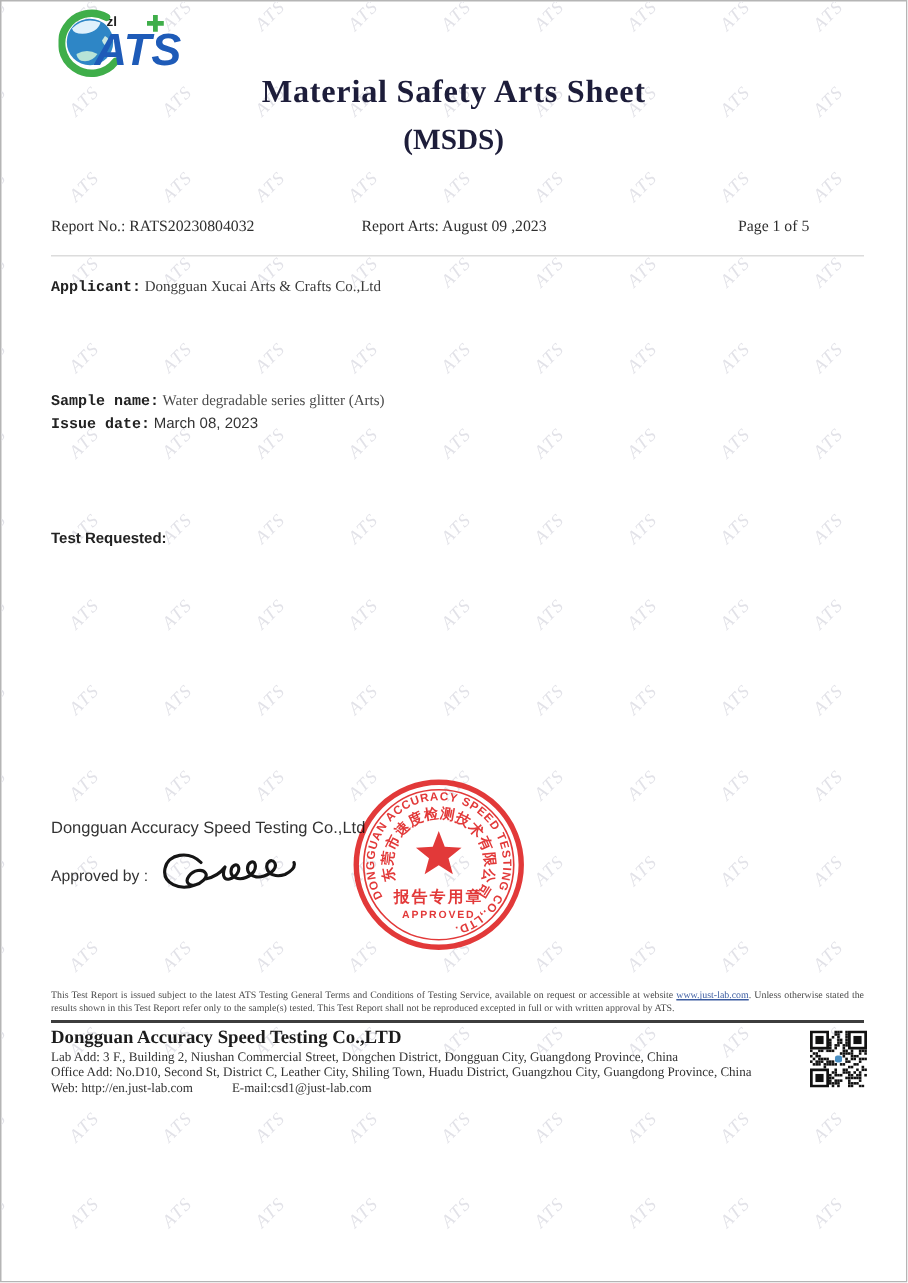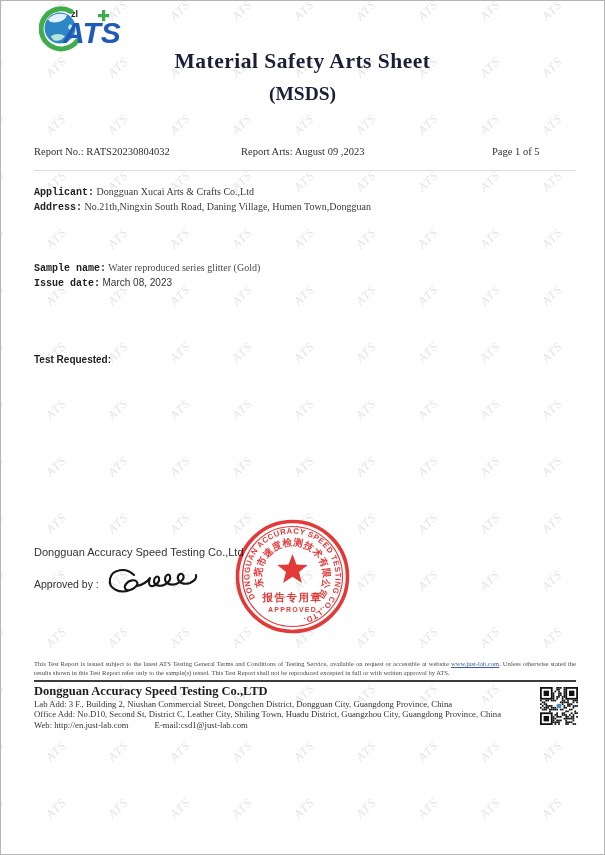--- a/index.html
+++ b/index.html
@@ -261,25 +261,24 @@
     <div class="report-row">
       <span><span>Report No.:</span> <span>RATS20230804032</span></span>
       <span class="mid"><span>Report Arts:</span> <span>August 09 ,2023</span></span>
       <span class="right">Page 1 of 5</span>
     </div>
 
     <div class="hairline"></div>
 
     <div class="kv kv-applicant">
       <div><b>Applicant:</b> <span class="serif-val">Dongguan Xucai Arts &amp; Crafts Co.,Ltd</span></div>
-      <div><b>Address:</b> <span class="serif-val">No.21th,Ningxin South Road, Daning Village, Humen Town,Dongguan</span></div>
     </div>
 
     <div class="kv kv-sample">
-      <div><b>Sample name:</b> <span class="serif-val">Water reproduced series glitter (Gold)</span></div>
+      <div><b>Sample name:</b> <span class="serif-val">Water degradable series glitter (Arts)</span></div>
       <div><b>Issue date:</b> <span class="sans-val">March 08, 2023</span></div>
     </div>
 
     <div class="test-block">
       <b>Test Requested:</b>
     </div>
 
     <div class="mid-company">Dongguan Accuracy Speed Testing Co.,Ltd</div>
     <div class="approved-row">Approved by :</div>
 

